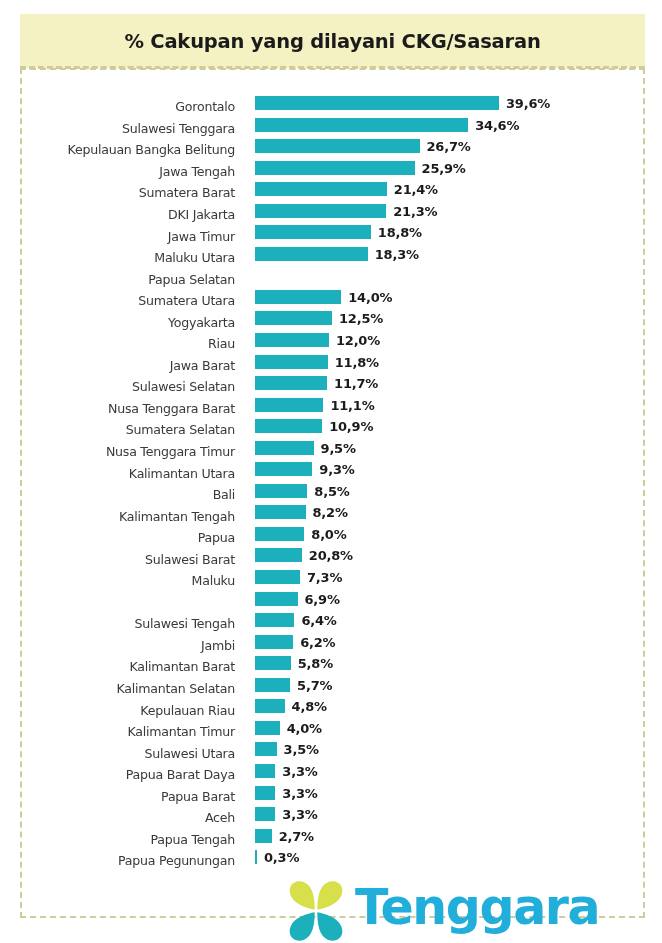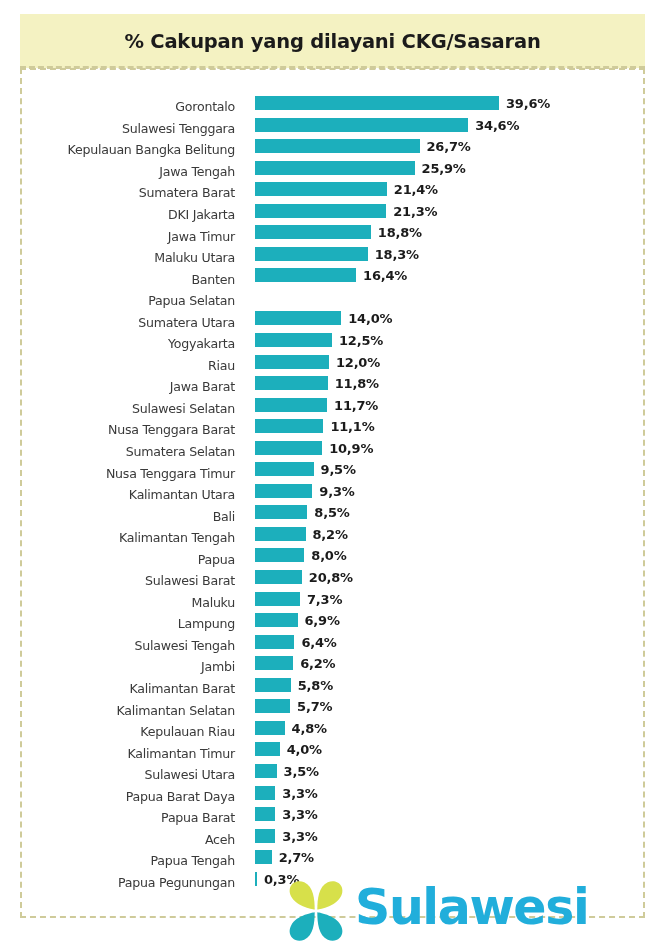--- a/index.html
+++ b/index.html
@@ -208,27 +208,20 @@
         </div>
       </div>
       <div class="row">
         <div class="cat-label">Maluku Utara</div>
         <div class="bar-area">
           <div class="bar" style="width: 112.758px; background: rgb(28, 175, 188);"></div>
           <div class="val-label">18,3%</div>
         </div>
       </div>
       <div class="row">
-        <div class="cat-label">Banten</div>
-        <div class="bar-area">
-          <div class="bar" style="width: 101.051px; background: rgb(28, 175, 188);"></div>
-          <div class="val-label">16,4%</div>
-        </div>
-      </div>
-      <div class="row">
         <div class="cat-label">Papua Selatan</div>
       </div>
       <div class="row">
         <div class="cat-label">Sumatera Utara</div>
         <div class="bar-area">
           <div class="bar" style="width: 86.2626px; background: rgb(28, 175, 188);"></div>
           <div class="val-label">14,0%</div>
         </div>
       </div>
       <div class="row">
@@ -316,21 +309,20 @@
         </div>
       </div>
       <div class="row">
         <div class="cat-label">Maluku</div>
         <div class="bar-area">
           <div class="bar" style="width: 44.9798px; background: rgb(28, 175, 188);"></div>
           <div class="val-label">7,3%</div>
         </div>
       </div>
       <div class="row">
-        <div class="cat-label">Lampung</div>
         <div class="bar-area">
           <div class="bar" style="width: 42.5152px; background: rgb(28, 175, 188);"></div>
           <div class="val-label">6,9%</div>
         </div>
       </div>
       <div class="row">
         <div class="cat-label">Sulawesi Tengah</div>
         <div class="bar-area">
           <div class="bar" style="width: 39.4343px; background: rgb(28, 175, 188);"></div>
           <div class="val-label">6,4%</div>
@@ -420,16 +412,16 @@
       <svg viewBox="0 0 100 104" width="66" height="68" aria-hidden="true">
 
         <g>
           <path d="M48 50 C48 50 20 46 12 30 C4 14 18 2 32 8 C46 14 48 34 48 50 Z" fill="#D7E04A"></path>
           <path d="M52 50 C52 50 80 46 88 30 C96 14 82 2 68 8 C54 14 52 34 52 50 Z" fill="#D7E04A"></path>
           <path d="M48 54 C48 54 20 58 12 74 C4 90 18 102 32 96 C46 90 48 70 48 54 Z" fill="#1CAFBC"></path>
           <path d="M52 54 C52 54 80 58 88 74 C96 90 82 102 68 96 C54 90 52 70 52 54 Z" fill="#1CAFBC"></path>
         </g>
       </svg>
     </div>
-    <div class="logo-word">Sulawesi</div>
+    <div class="logo-word">Tenggara</div>
   </div>
 
 </div>
 
 </body></html>

